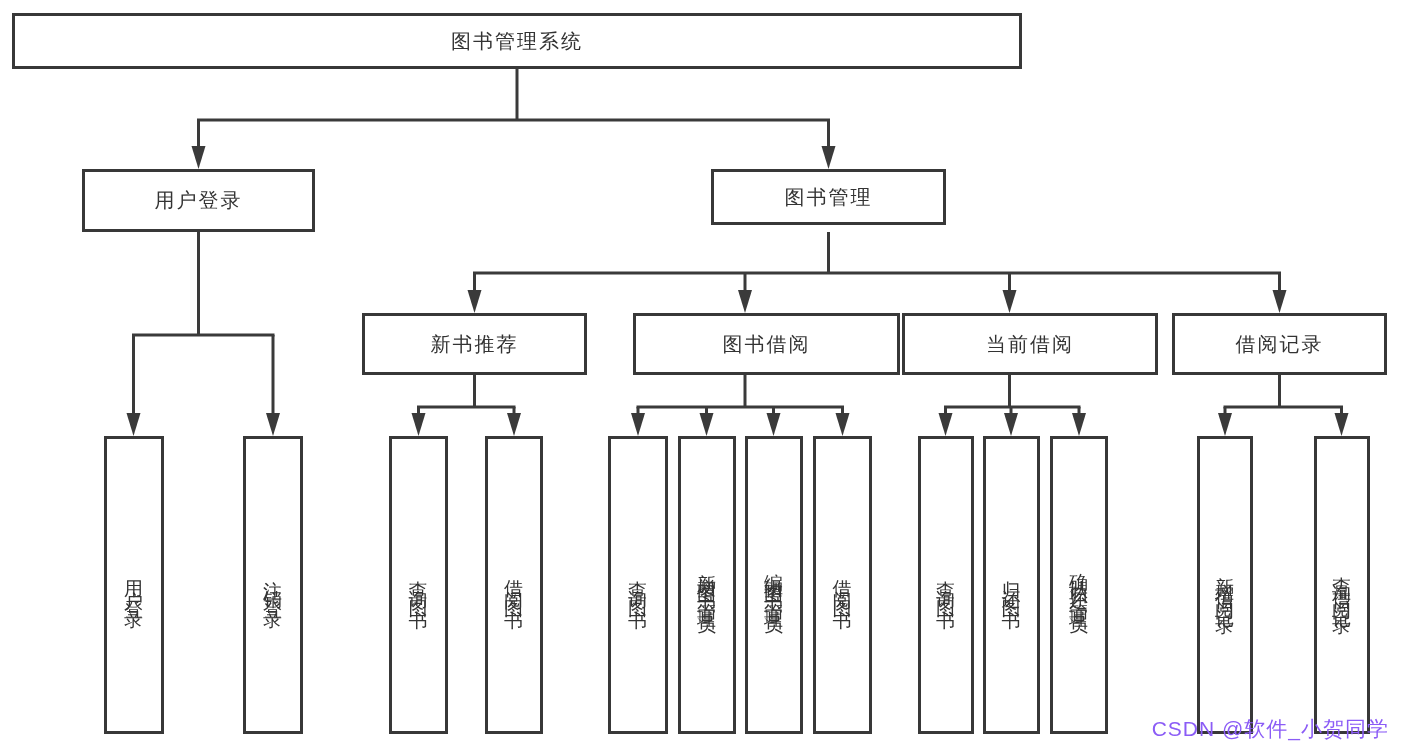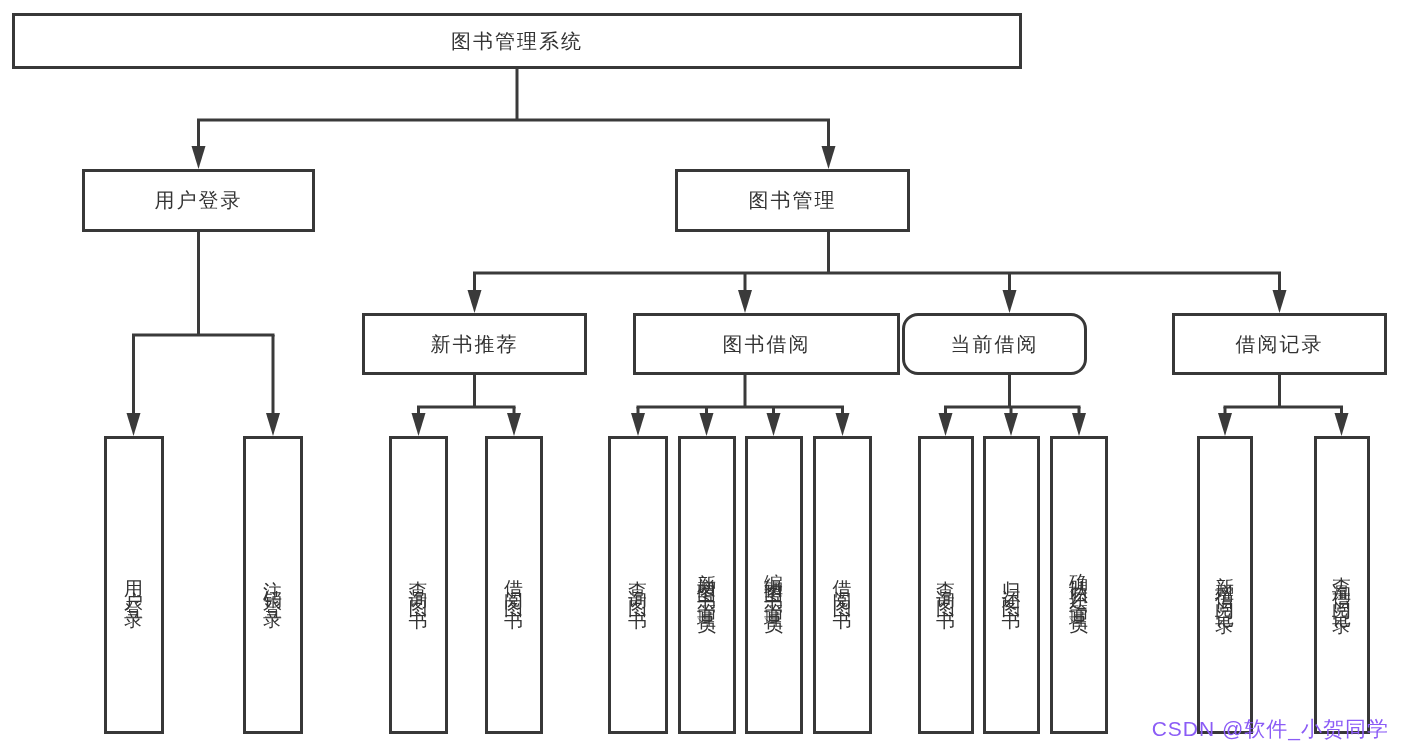--- a/index.html
+++ b/index.html
@@ -122,25 +122,25 @@
       <polygon points="1004,413 1018,413 1011,436"></polygon>
       <polygon points="1072,413 1086,413 1079,436"></polygon>
       <polygon points="1218,413 1232,413 1225,436"></polygon>
       <polygon points="1334.5,413 1348.5,413 1341.5,436"></polygon>
     </g>
   </svg>
 
   <div class="box h-box" style="left:12px; top:13px; width:1010px; height:56px;">图书管理系统</div>
 
   <div class="box h-box" style="left:82px; top:169px; width:233px; height:63px;">用户登录</div>
-  <div class="box h-box" style="left:675px; top:169px; width:235px; height:63px;">图书管理</div>
+  <div class="box h-box" style="left:711px; top:169px; width:235px; height:56px;">图书管理</div>
 
   <div class="box h-box" style="left:362px; top:313px; width:225px; height:62px;">新书推荐</div>
   <div class="box h-box" style="left:633px; top:313px; width:267px; height:62px;">图书借阅</div>
-  <div class="box h-box" style="left:902px; top:313px; width:185px; height:62px;border-radius:16px;">当前借阅</div>
+  <div class="box h-box" style="left:902px; top:313px; width:256px; height:62px;">当前借阅</div>
   <div class="box h-box" style="left:1172px; top:313px; width:215px; height:62px;">借阅记录</div>
 
   <div class="box leaf" style="left:104px; top:436px; width:60px; height:298px;">用户登录</div>
   <div class="box leaf" style="left:243px; top:436px; width:60px; height:298px;">注销登录</div>
 
   <div class="box leaf" style="left:389px; top:436px; width:59px; height:298px;">查询图书</div>
   <div class="box leaf" style="left:485px; top:436px; width:58px; height:298px;">借阅图书</div>
 
   <div class="box leaf" style="left:608px; top:436px; width:60px; height:298px;">查询图书</div>
   <div class="box leaf" style="left:678px; top:436px; width:58px; height:298px; letter-spacing:6px;">新增图书（管理员）</div>

